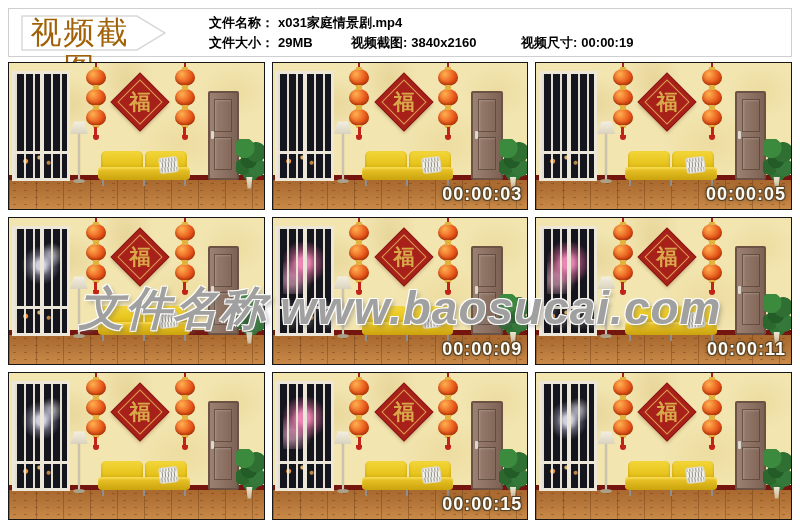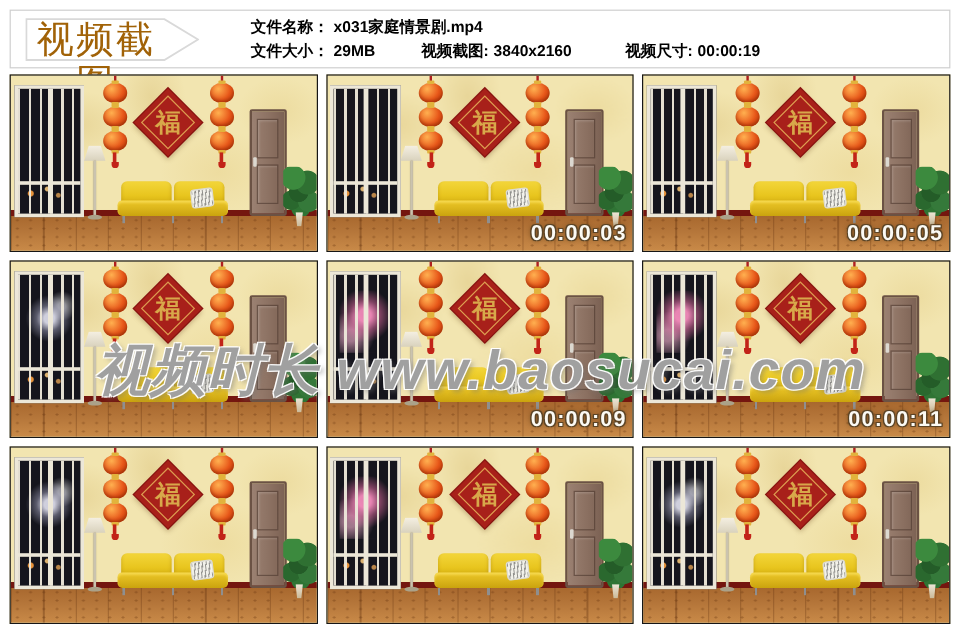--- a/index.html
+++ b/index.html
@@ -543,20 +543,21 @@
       <div class="sofa-legs"></div>
       <div class="pillow"></div>
     </div>
     <div class="door">
       <div class="door-knob"></div>
     </div>
     <div class="plant">
       <div class="plant-leaves"></div>
       <div class="plant-pot"></div>
     </div>
+    <div class="timestamp">00:00:15</div>
   </div>
     <div class="frame">
     <div class="baseboard"></div>
     <div class="floor"></div>
     <div class="window">
       <div class="fireworks fw-white"></div>
       <div class="window-lights"></div>
       <div class="window-bars"></div>
       <div class="window-divider"></div>
       <div class="window-rail"></div>
@@ -593,13 +594,13 @@
     <div class="door">
       <div class="door-knob"></div>
     </div>
     <div class="plant">
       <div class="plant-leaves"></div>
       <div class="plant-pot"></div>
     </div>
   </div>
   </div>
 
-<div class="watermark">视频时长 www.baosucai.com</div>
+<div class="watermark">文件名称 www.baosucai.com</div>
 
 </body></html>

